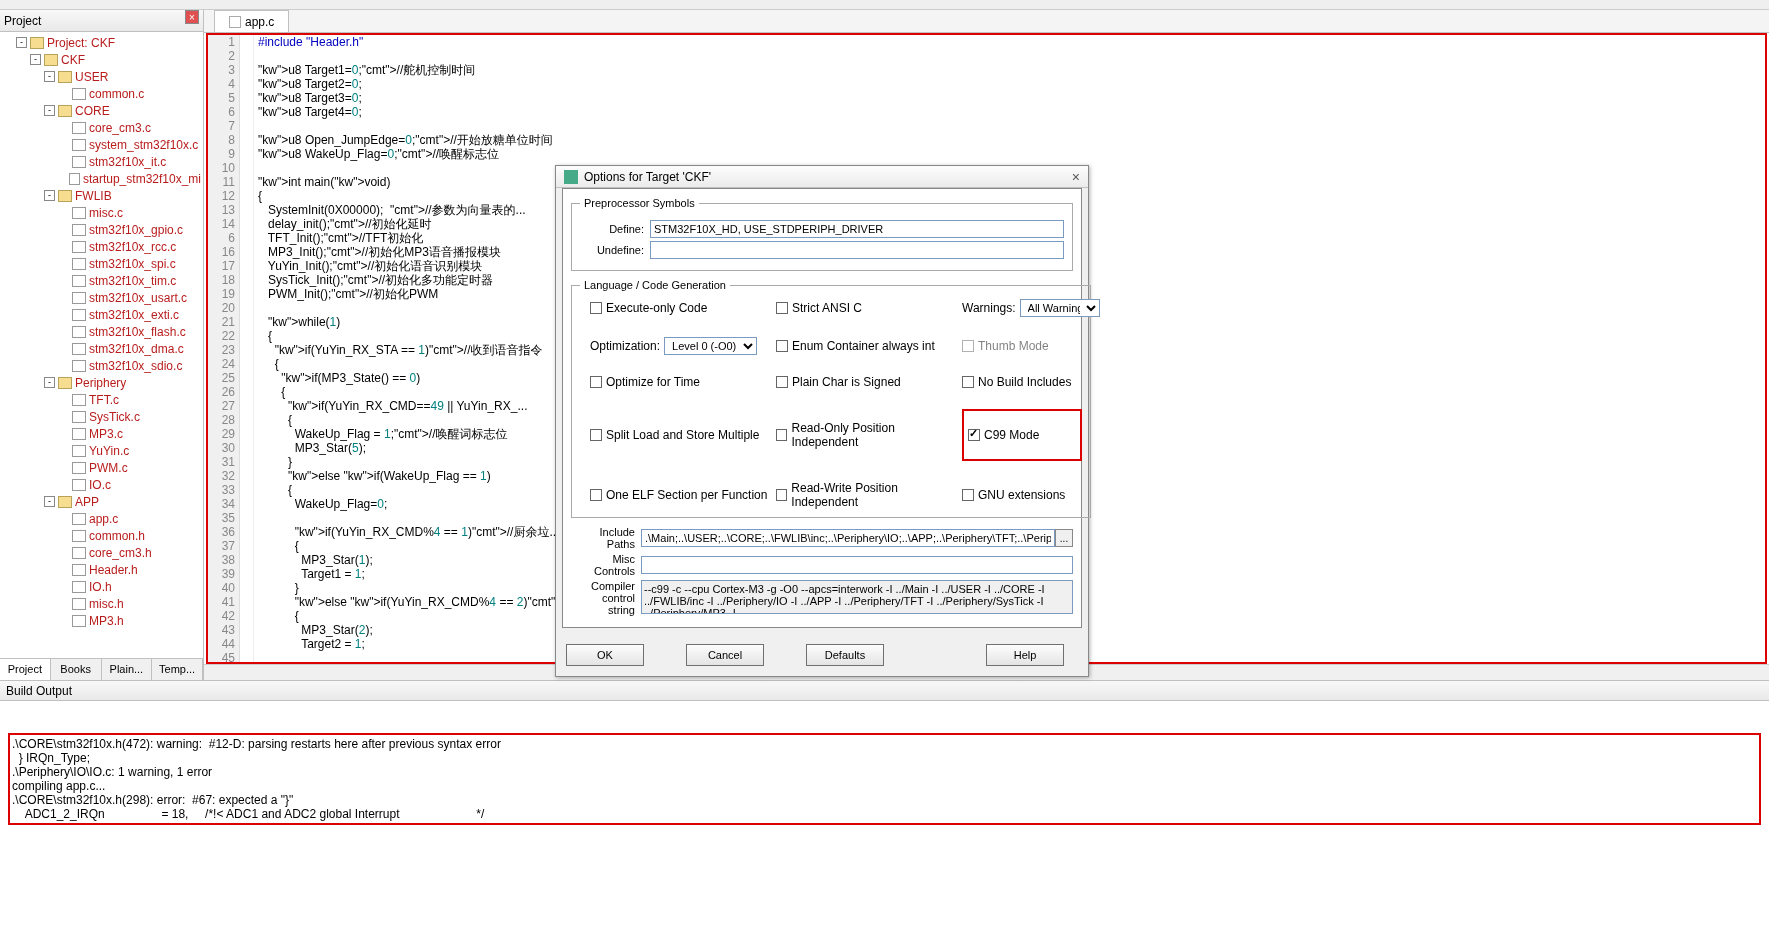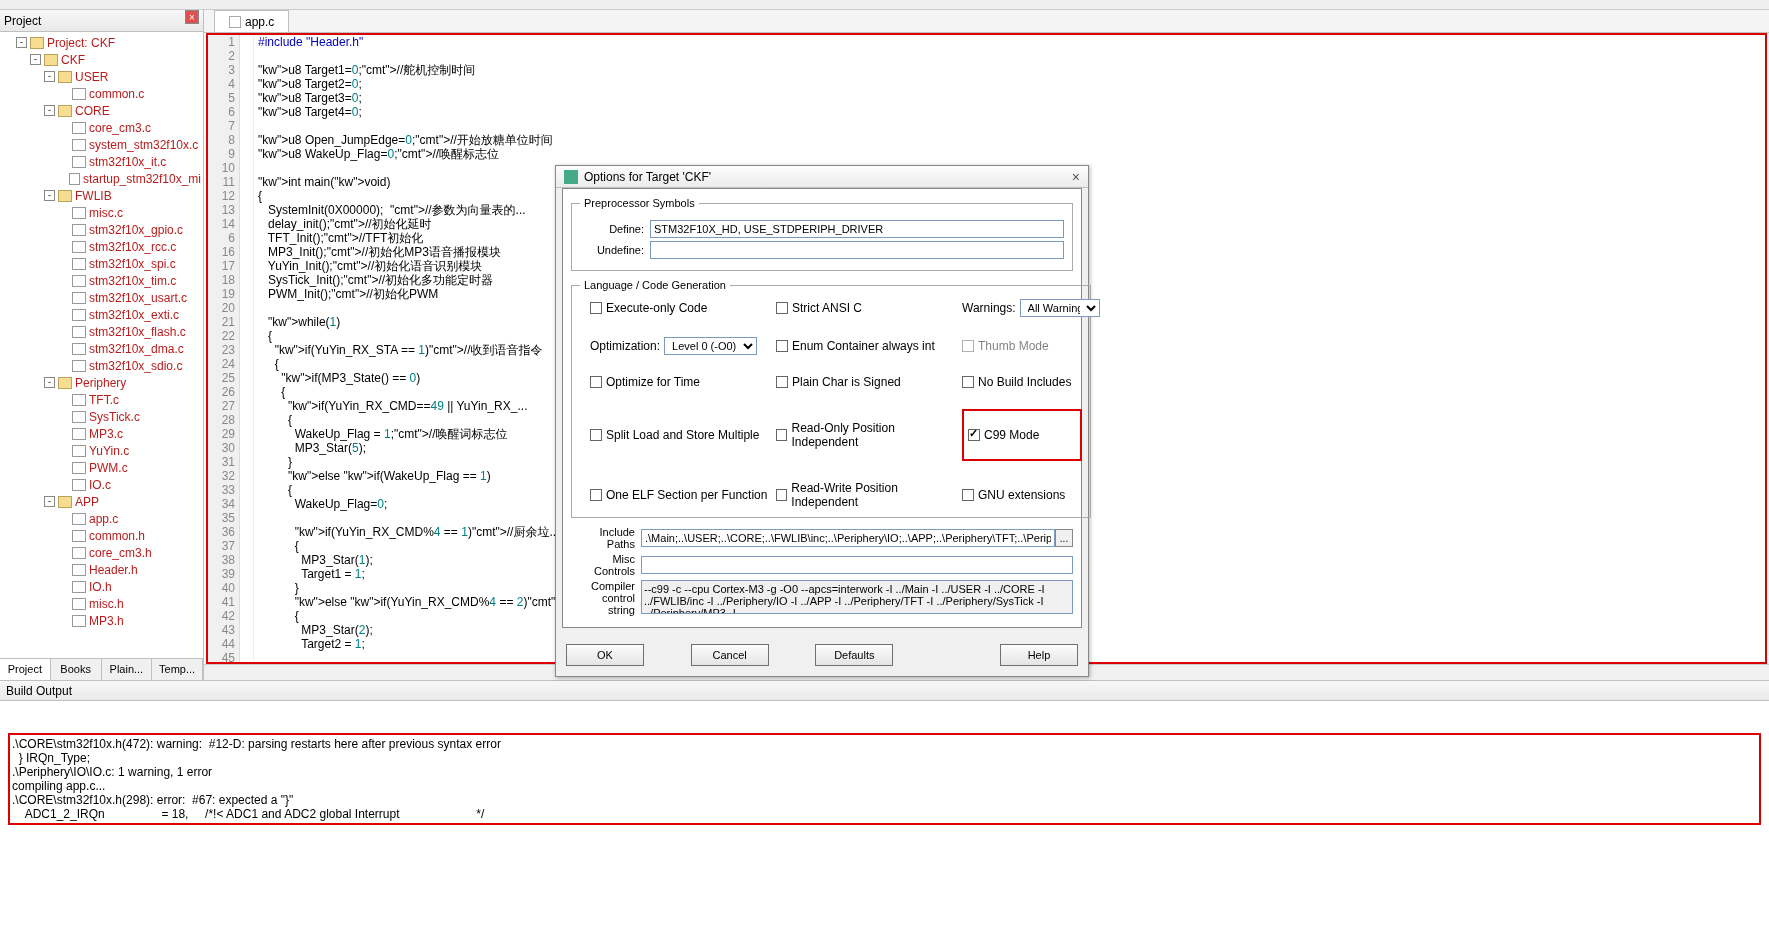--- a/index.html
+++ b/index.html
@@ -40,21 +40,21 @@
 .form-row { display: flex; align-items: center; margin: 3px 0; }
 .form-label { width: 70px; text-align: right; padding-right: 6px; font-size: 11px; }
 .form-input { flex: 1; border: 1px solid #7a9ac0; height: 18px; padding: 0 3px; font-size: 11px; background: #fff; }
 .chk-grid { display: grid; grid-template-columns: 180px 180px 120px; gap: 20px 6px; font-size: 11px; margin-left: 10px; }
 .chk-row { display: flex; align-items: center; gap: 4px; }
 .chk { width: 12px; height: 12px; border: 1px solid #666; background: #fff; display: inline-block; position: relative; }
 .chk.checked::after { content: "✓"; position: absolute; top: -3px; left: 0; font-size: 11px; font-weight: bold; }
 .highlight-red { border: 2px solid #d00 !important; padding: 17px 4px; text-align: center; }
 .sel { border: 1px solid #7a9ac0; height: 18px; font-size: 11px; background: #fff; padding: 0 3px; }
 .textarea-ro { border: 1px solid #7a9ac0; background: #f0f0f0; font-size: 11px; padding: 2px; height: 34px; overflow: auto; flex: 1; }
-.dlg-btns { display: flex; justify-content: space-between; gap: 42px; padding: 10px; }
+.dlg-btns { display: flex; justify-content: flex-start; gap: 42px; padding: 10px; }
 .dlg-btn { width: 78px; height: 22px; border: 1px solid #707070; background: linear-gradient(#fdfdfd,#e4e4e4); font-size: 11px; }
 .build-output { border-top: 1px solid #c0c0c0; }
 .build-header { background: linear-gradient(#f8f8f8,#e9e9e9); height: 20px; line-height: 20px; padding: 0 6px; border-bottom: 1px solid #c0c0c0; }
 .build-body { padding: 4px 8px; font-family: Consolas, monospace; font-size: 12px; line-height: 14px; }
 .build-box { border: 2px solid #d00; padding: 2px; white-space: pre; margin-top: 28px; }
 .scroll-bottom { height: 16px; background: #f0f0f0; border-top: 1px solid #ccc; }
 .ellipsis-btn { width: 18px; height: 18px; border: 1px solid #888; background: #f0f0f0; font-size: 10px; }
 </style>
 </head>
 <body>

